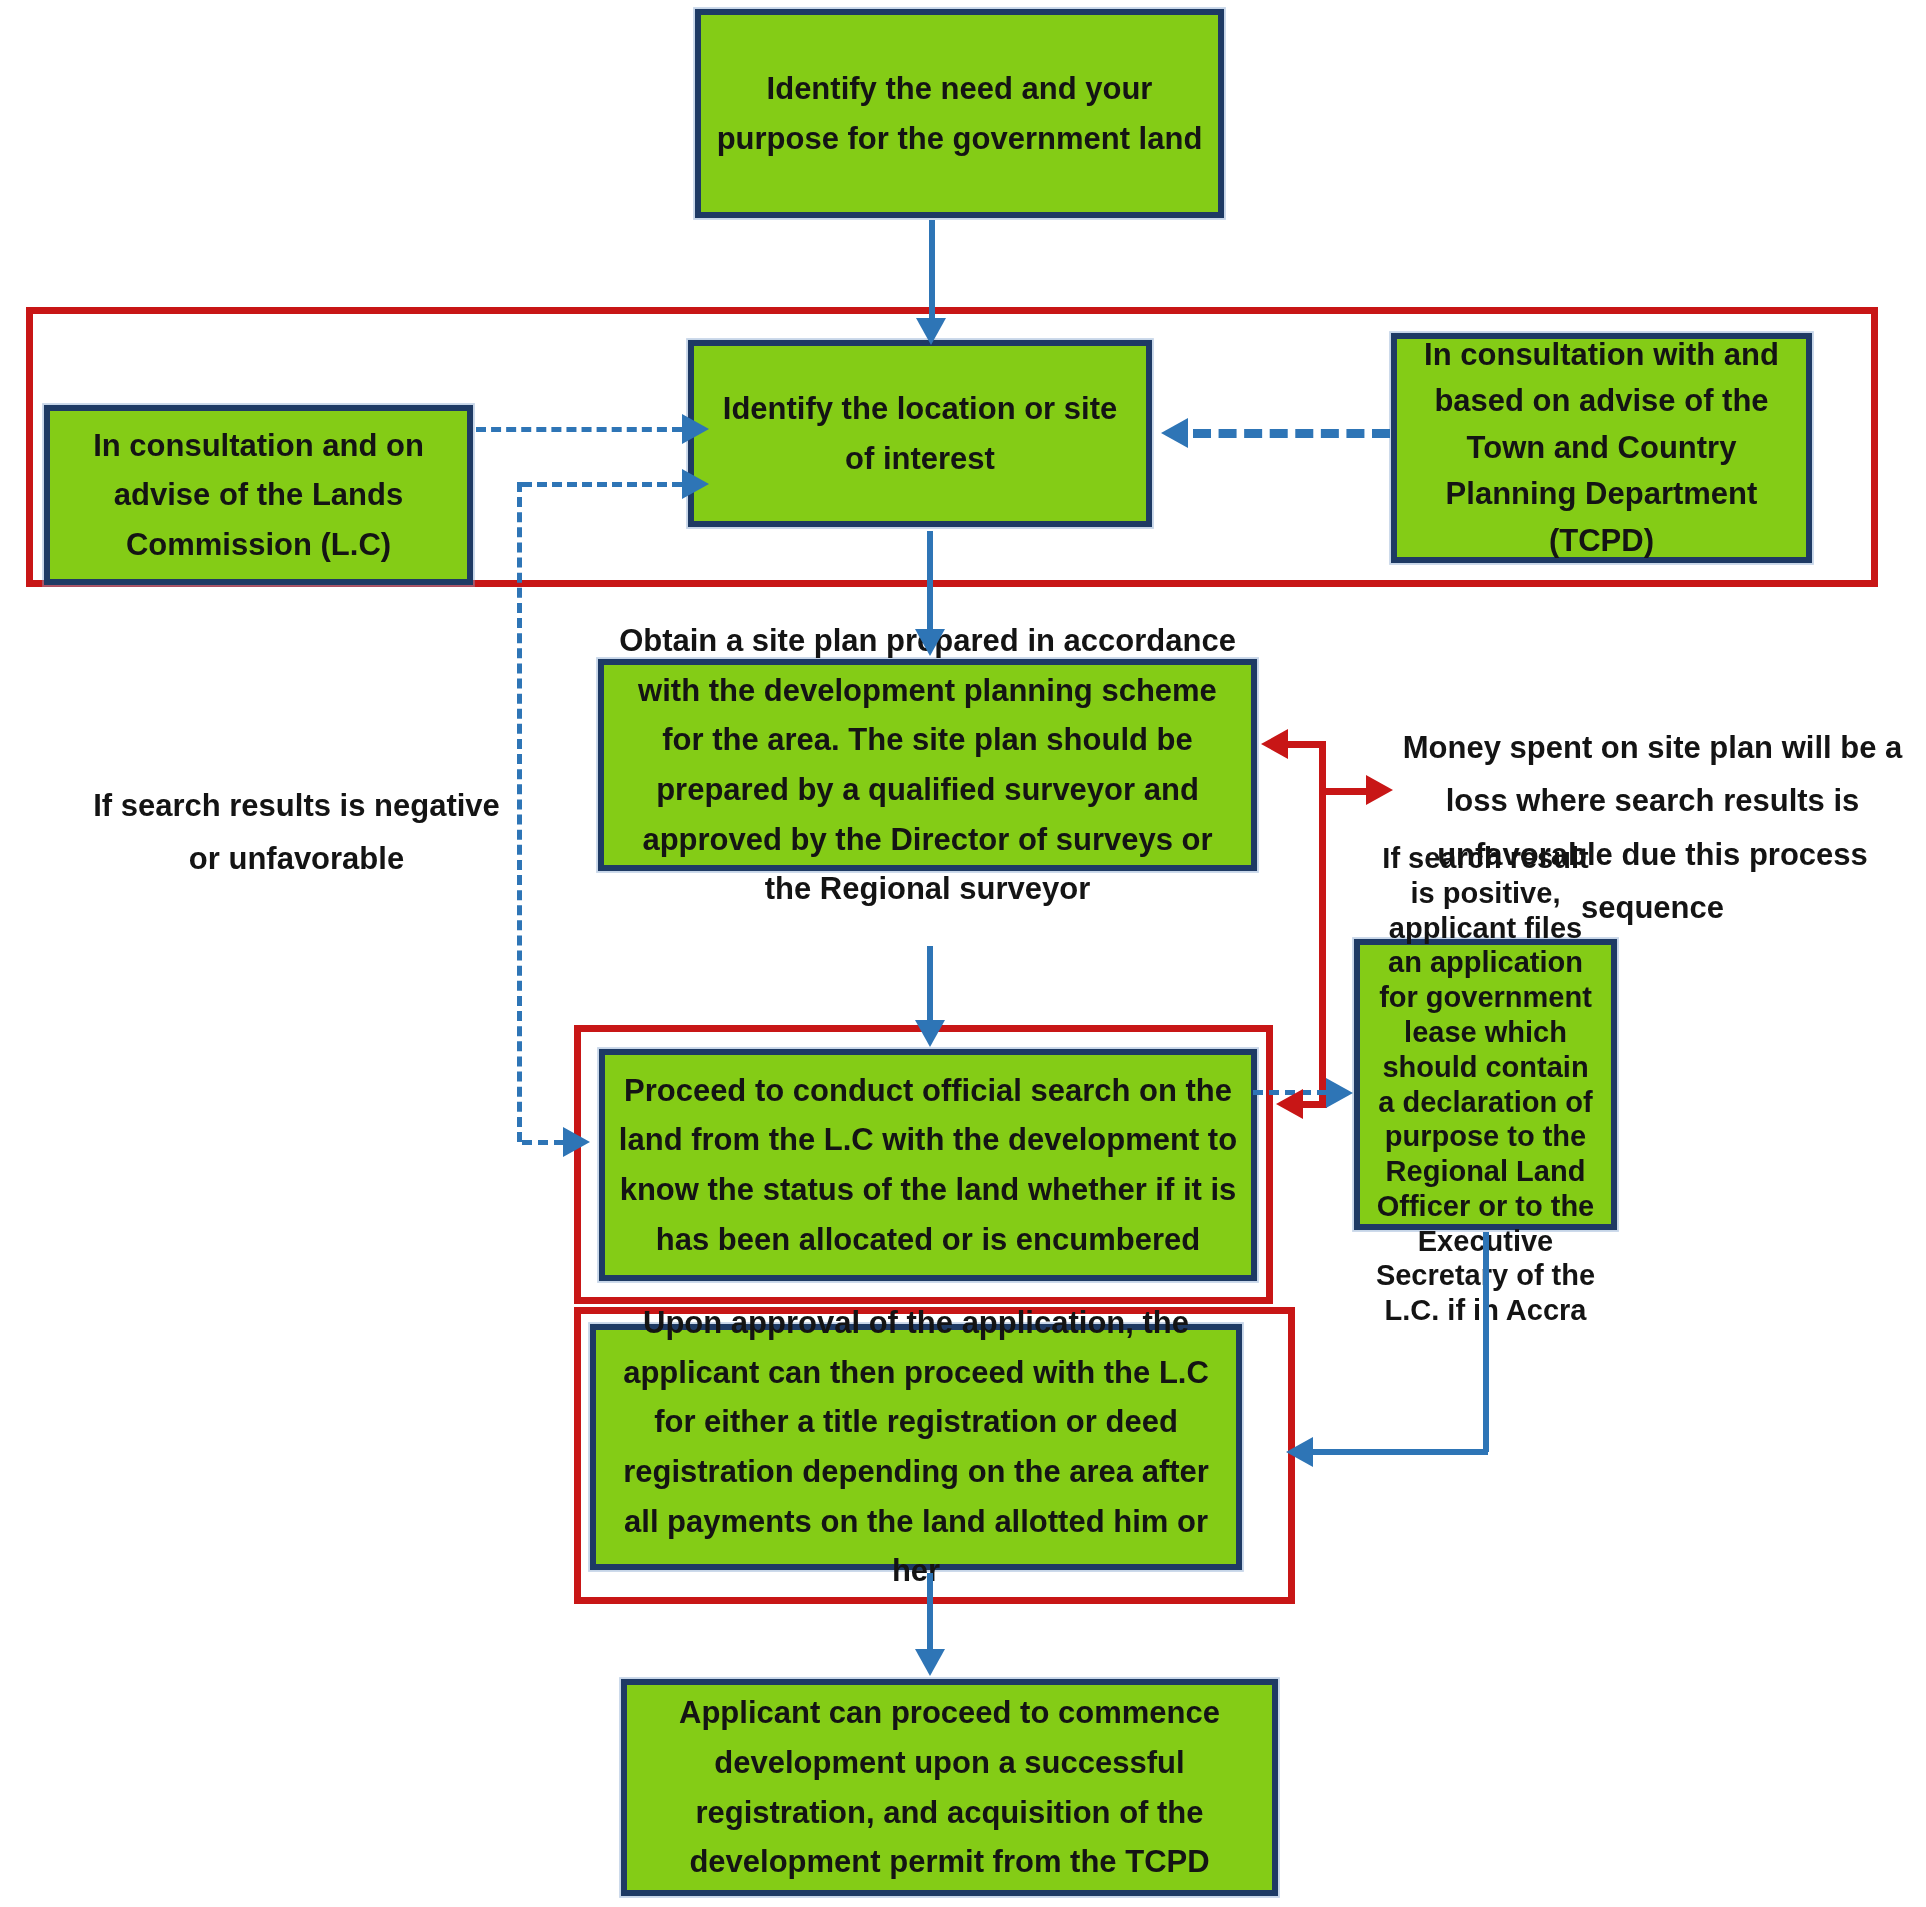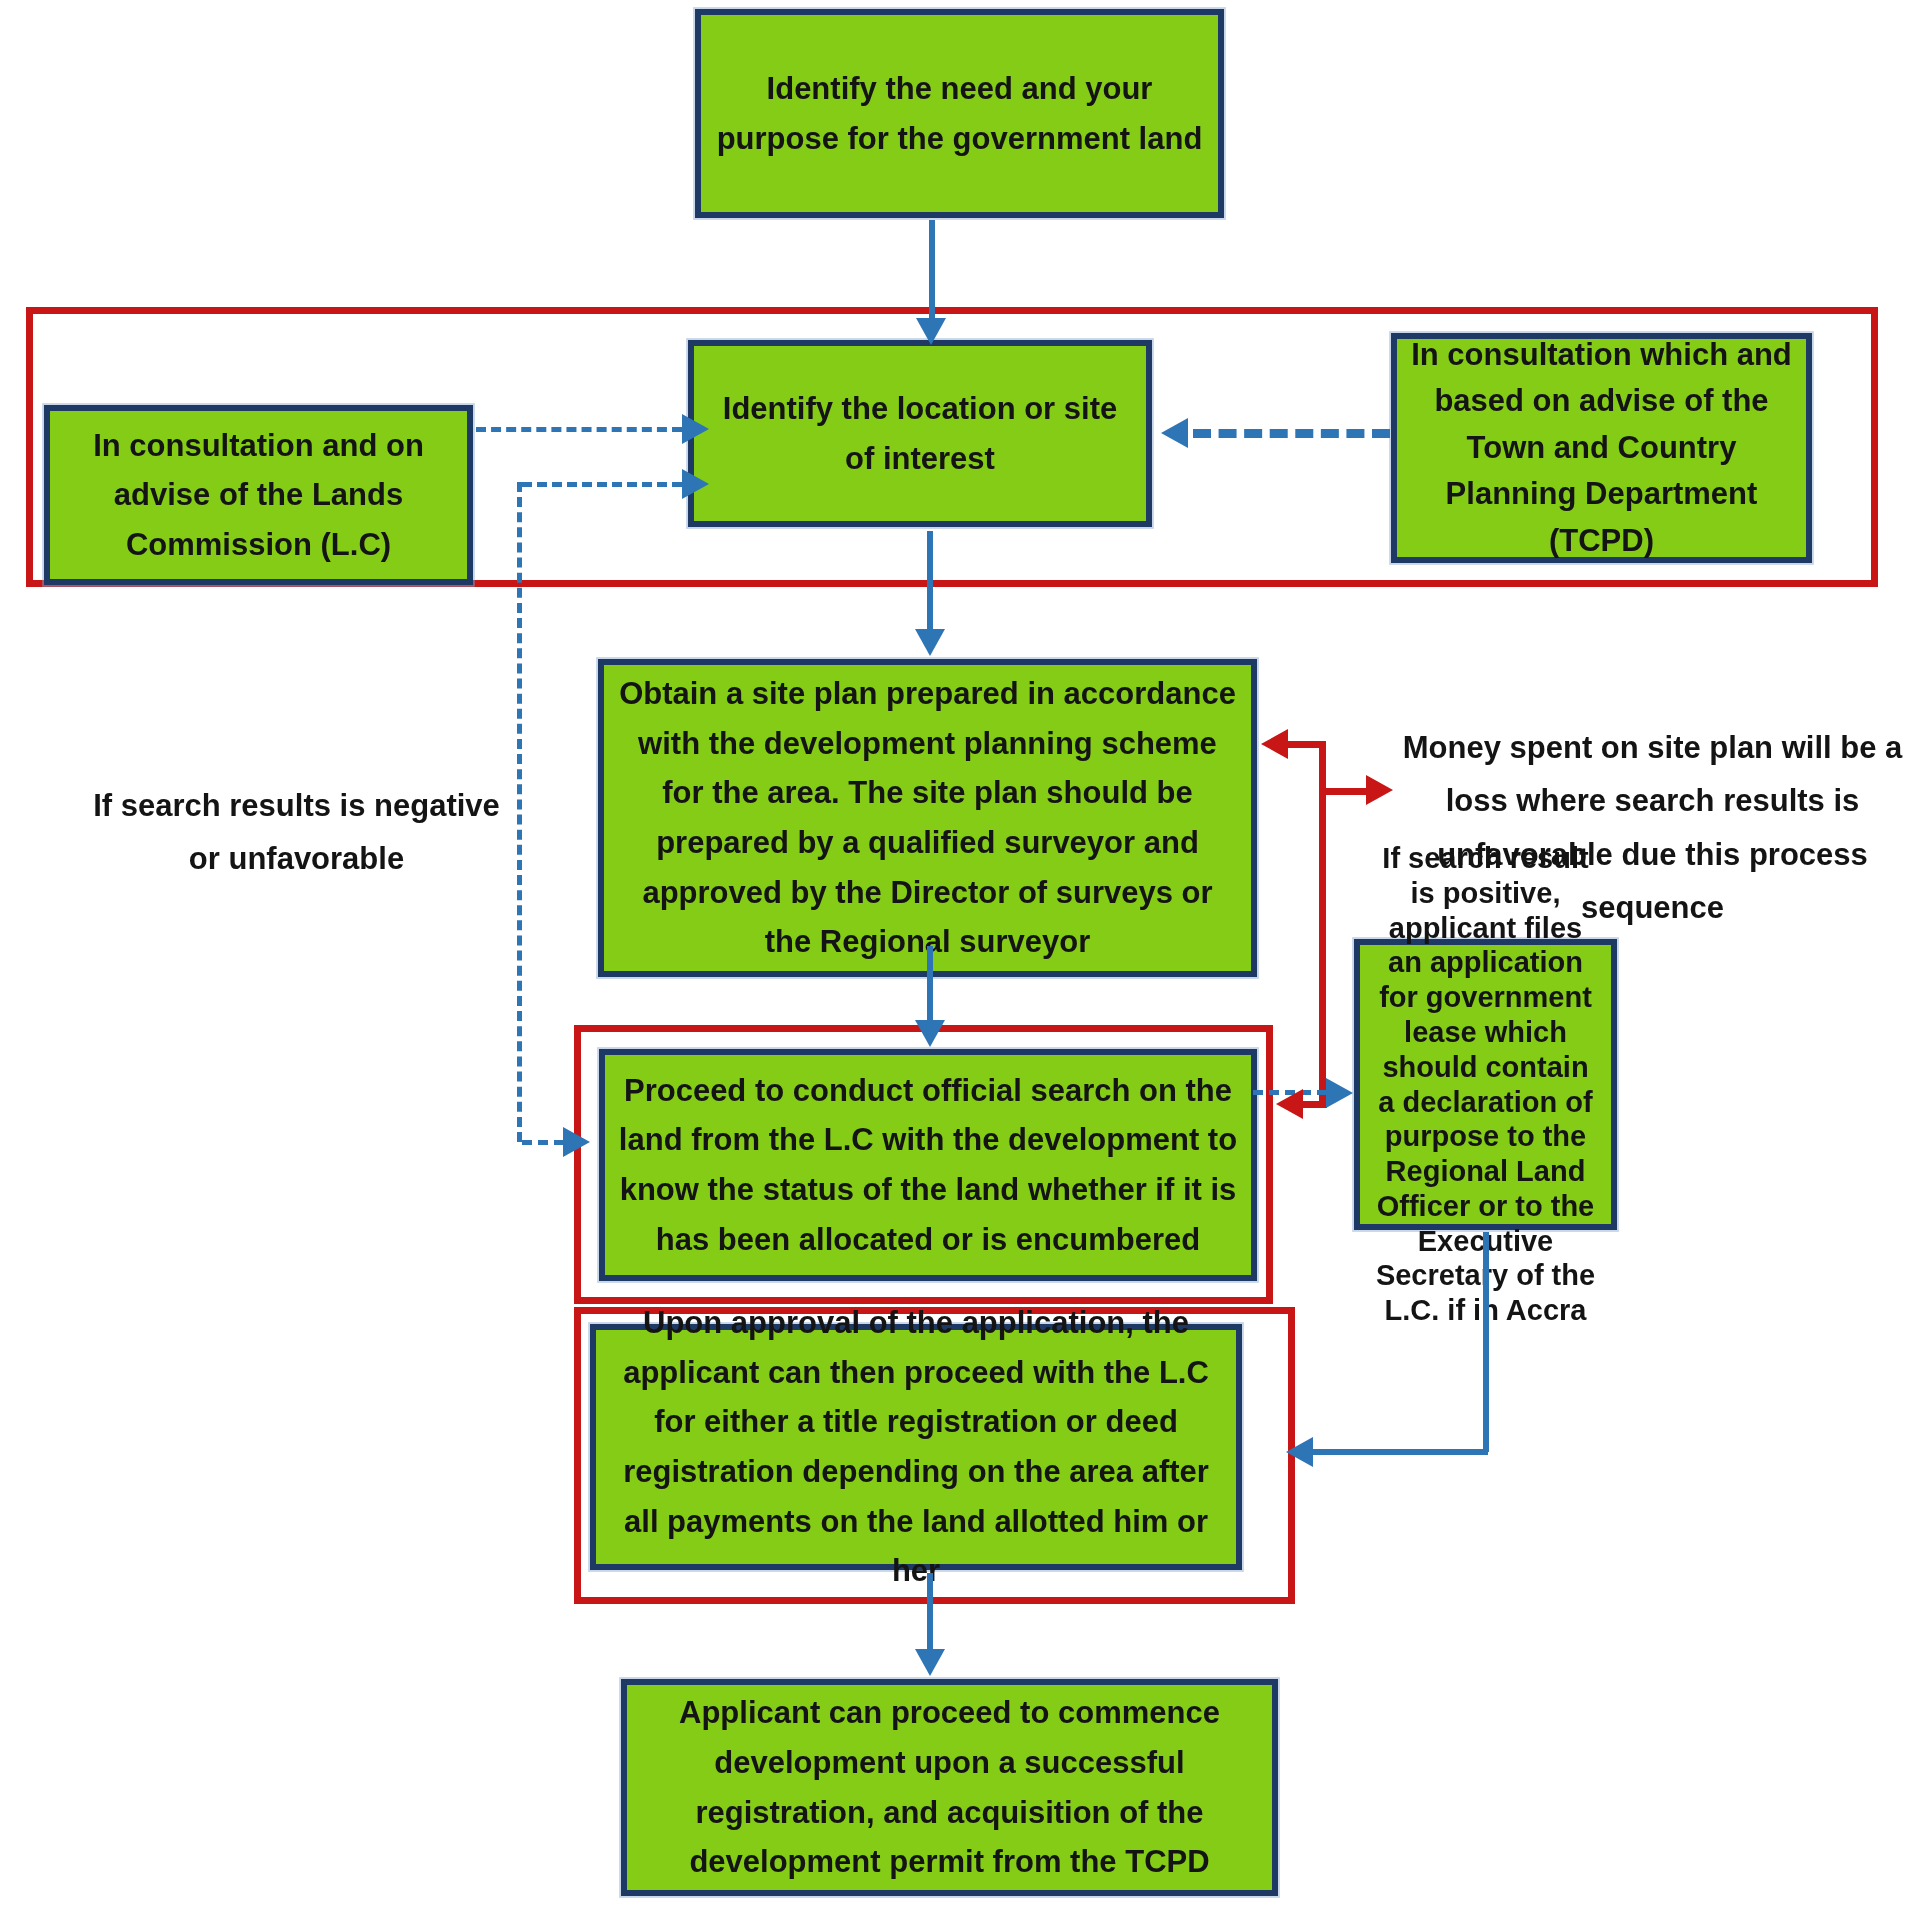--- a/index.html
+++ b/index.html
@@ -40,21 +40,21 @@
   .ah.right { border-top:15.6px solid transparent; border-bottom:15.6px solid transparent; border-left:27.5px solid #2e75b6; }
   .ah.red.left  { border-right-color:#c81616; }
   .ah.red.right { border-left-color:#c81616; }
 
   
   #need      { left:695px; top:9.4px;   width:529px;  height:209px; }
   #band      { left:26px;   top:307px;  width:1852px; height:280px; }
   #lands     { left:44px;   top:361px;  width:429px;  height:180px;margin-top:44px; }
   #location  { left:688px; top:340px;  width:464px;  height:187px; }
   #tcpd      { left:1391px; top:333px;  width:421px;  height:230px; line-height:1.5; }
-  #siteplan  { left:598px;  top:659px; width:659px; height:318px; }
+  #siteplan  { left:598px;  top:659px; width:659px; height:212px; }
   #searchred { left:574px;  top:1025px; width:699px; height:279px; }
   #search    { left:599px;  top:1049px; width:658px; height:232px; }
   #uponred   { left:574px;  top:1307px; width:721px; height:297px; }
   #upon      { left:590px;  top:1324px; width:652px; height:246px; }
   #positive  { left:1354px; top:939px; width:263px;  height:291px; font-size:29px; line-height:1.2; }
   #final     { left:621px;  top:1679px; width:657px; height:217px; }
   #money-note    { left:1379px; top:721px; width:547px; }
   #negative-note { left:75px;  top:779px; width:443px; }
 </style>
 </head>
@@ -67,21 +67,21 @@
 <div class="box" id="need">
   <div class="txt">Identify the need and your purpose for the government land</div>
 </div>
 <div class="box" id="lands">
   <div class="txt">In consultation and on advise of the Lands Commission (L.C)</div>
 </div>
 <div class="box" id="location">
   <div class="txt">Identify the location or site of interest</div>
 </div>
 <div class="box" id="tcpd">
-  <div class="txt">In consultation which and based on advise of the Town and Country Planning Department (TCPD)</div>
+  <div class="txt">In consultation with and based on advise of the Town and Country Planning Department (TCPD)</div>
 </div>
 <div class="box" id="siteplan">
   <div class="txt">Obtain a site plan prepared in accordance with the development planning scheme for the area. The site plan should be prepared by a qualified surveyor and approved by the Director of surveys or the Regional surveyor</div>
 </div>
 <div class="box" id="search">
   <div class="txt">Proceed to conduct official search on the land from the L.C with the development to know the status of the land whether if it is has been allocated or is encumbered</div>
 </div>
 <div class="box" id="positive">
   <div class="txt">If search result is positive, applicant files an application for government lease which should contain a declaration of purpose to the Regional Land Officer or to the Executive Secretary of the L.C. if in Accra</div>
 </div>

